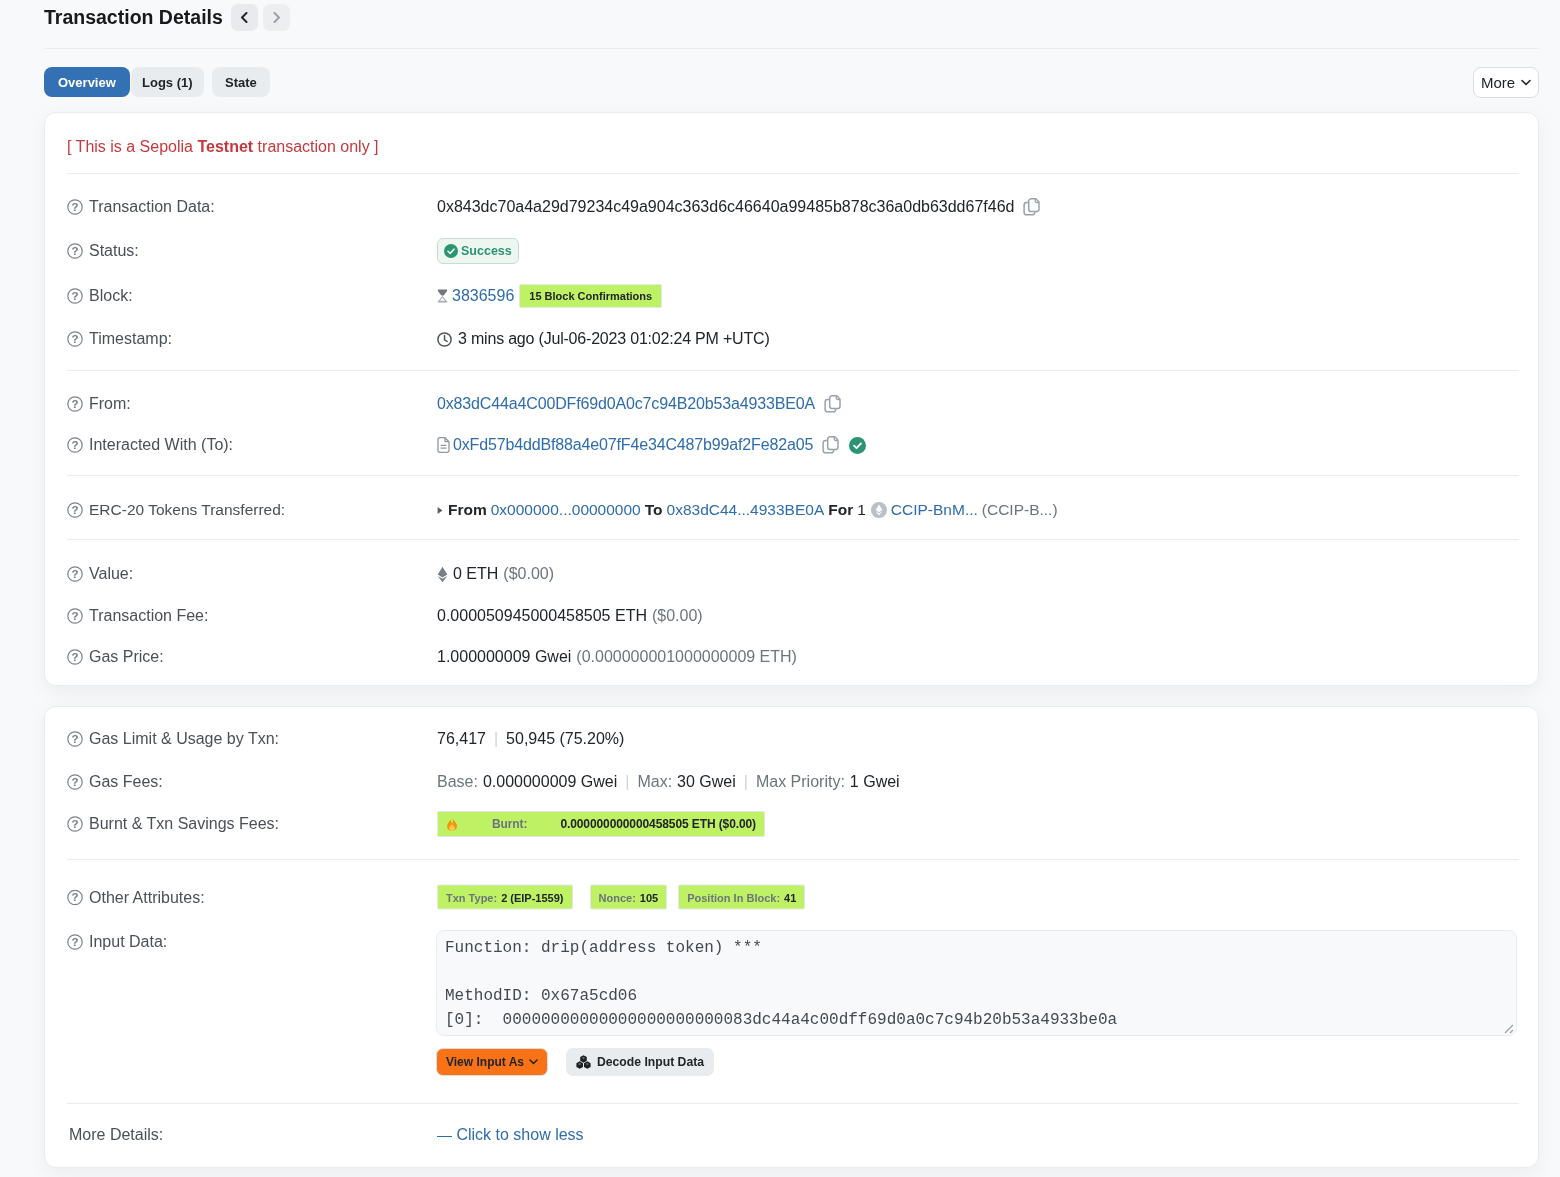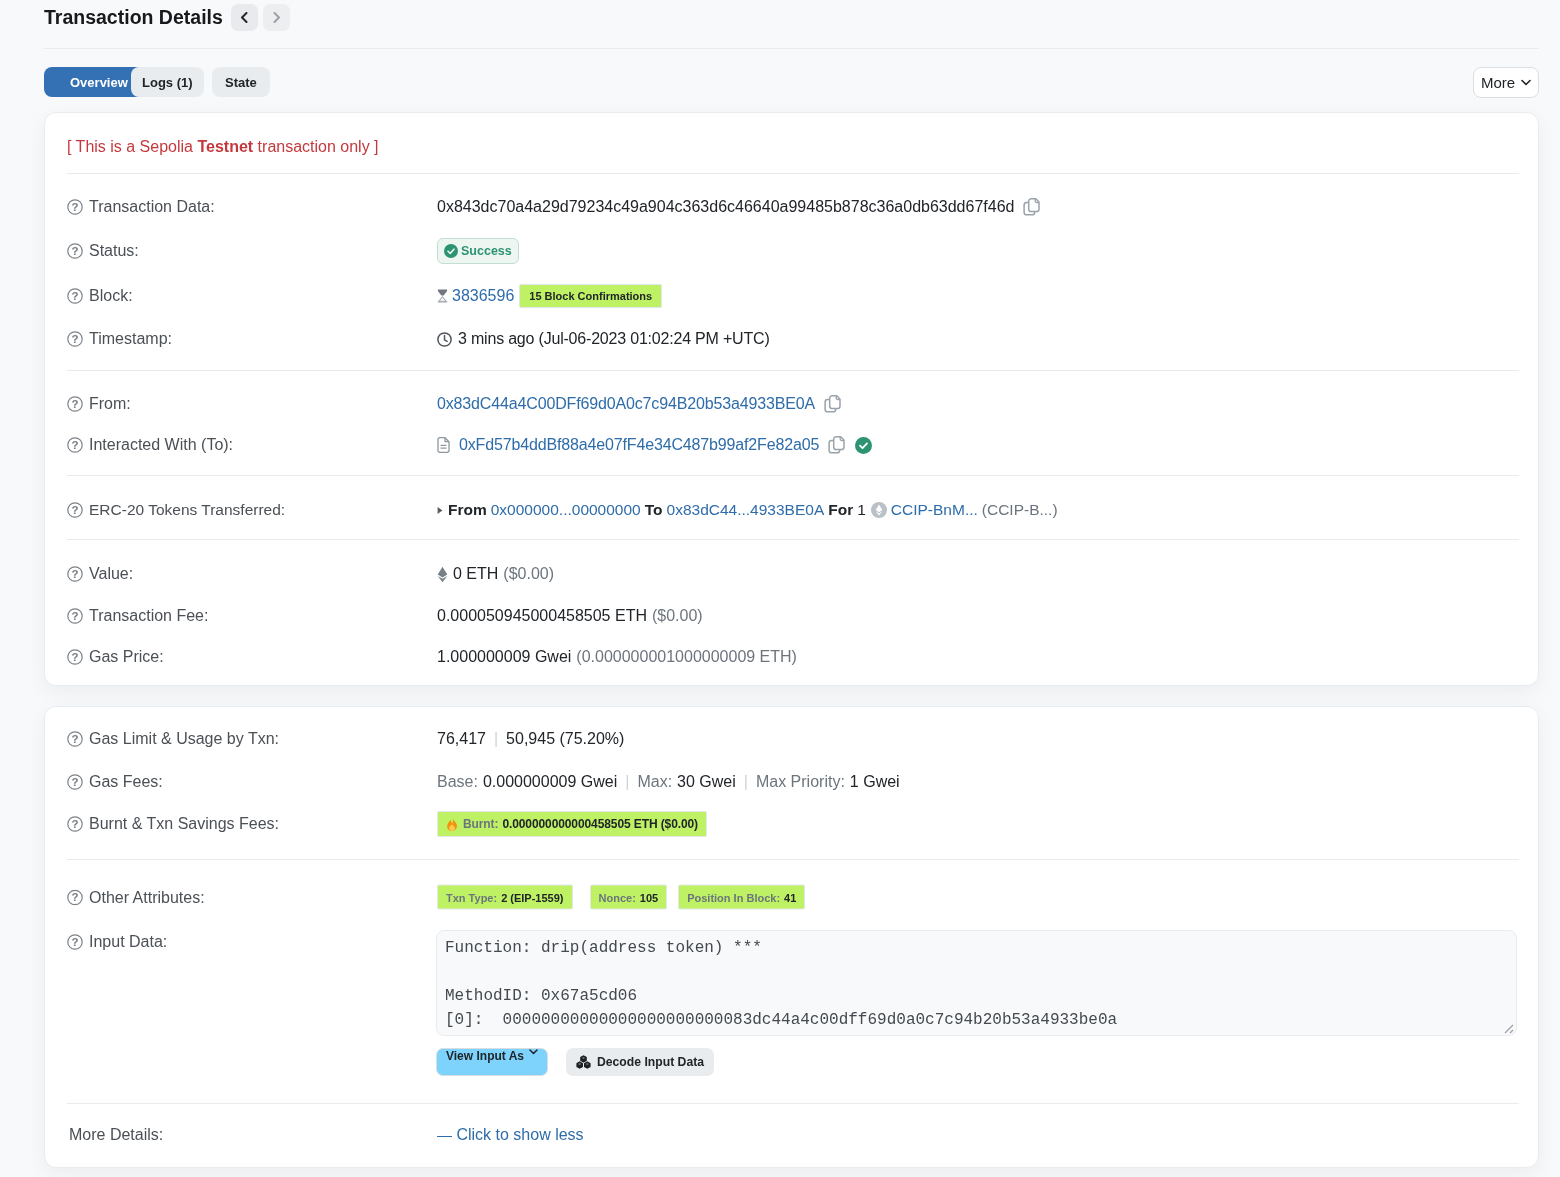--- a/index.html
+++ b/index.html
@@ -2,36 +2,36 @@
 <html><head>
 <meta charset="utf-8">
 <style>
 * { margin:0; padding:0; box-sizing:border-box; }
 html,body { width:1560px; height:1177px; }
 body { background:#f8f9fa; font-family:"Liberation Sans", sans-serif; font-size:16px; color:#212529; position:relative; overflow:hidden; }
 .abs { position:absolute; }
 .title { left:44px; top:6px; font-size:19.5px; font-weight:bold; color:#17191c; }
 .navbtn { width:27px; height:27px; top:4px; border-radius:7px; display:flex; align-items:center; justify-content:center; }
 .hrline { height:1px; background:#e9ecef; }
-.tab { top:67px; height:30px; border-radius:8px; display:flex; align-items:center; padding:0 26px; font-size:13px; font-weight:bold; }
+.tab { top:67px; height:30px; border-radius:8px; display:flex; align-items:center; padding:0 14px; font-size:13px; font-weight:bold; }
 .tab.inactive { background:#e9ecef; color:#212529; }
 .morebtn { left:1473px; top:67px; width:66px; height:31px; background:#fff; border:1px solid #dadfe4; border-radius:8px; display:flex; align-items:center; justify-content:center; gap:6px; font-size:15px; font-weight:normal; color:#212529; }
 .card { background:#fff; border:1px solid #e9ecef; border-radius:12px; box-shadow:0 6px 18px rgba(180,190,200,0.18); left:44px; width:1495px; }
 .row { position:absolute; left:22px; right:21px; display:flex; align-items:center; transform:translateY(-50%); white-space:nowrap; }
 .row .lab { display:flex; align-items:center; gap:6px; color:#4b5056; flex:0 0 370px; }
 .row .val { display:flex; align-items:center; left:392px; }
 .chr { position:absolute; left:22px; width:1452px; height:1px; background:#e9ecef; }
 .lnk { color:#2e6caa; text-decoration:none; }
 .gray { color:#6c757d; }
 .sep { color:#ced4da; margin:0 8px; }
 .b { font-weight:bold; }
 .badge-s { display:flex; align-items:center; gap:3px; height:26px; padding:0 6px; background:#edf6f1; border:1px solid #c3ded2; border-radius:6px; color:#2c9373; font-size:12.5px; font-weight:bold; }
 .chip { display:flex; align-items:center; height:25px; padding:0 8px; background:#bef264; border:1px solid #e2e6ea; border-radius:2px; font-size:11px; font-weight:bold; color:#212529; white-space:nowrap; }
 .chip .cl { color:#6c757d; margin-right:4px; }
-.bchip { font-size:12px; letter-spacing:-0.1px; }
+.bchip { font-size:12px; letter-spacing:-0.1px;gap:29px; }
 .copyic { margin-left:9px; display:flex; }
 </style>
 </head>
 <body>
 <div class="abs title">Transaction Details</div>
 <div class="abs navbtn" style="left:231px;background:#e8eaed;">
   <svg width="11" height="11" viewBox="0 0 11 11">
       <path d="M7.5 1 L3 5.5 L7.5 10" fill="none" stroke="#212529" stroke-width="2" stroke-linecap="round" stroke-linejoin="round"></path>
     </svg>
 </div>
@@ -160,21 +160,21 @@
           <text x="8" y="11.8" font-size="11.5" font-weight="bold" text-anchor="middle" fill="#767d84" font-family="Liberation Sans">?</text>
         </svg>
         <span>Interacted With (To):</span>
       </div>
     <div class="val">
         <svg width="13" height="16" viewBox="0 0 13 16">
           <path d="M1 2.5 A1.8 1.8 0 0 1 2.8 0.7 H8 L12 4.7 V13.5 a1.8 1.8 0 0 1 -1.8 1.8 H2.8 A1.8 1.8 0 0 1 1 13.5 Z" fill="none" stroke="#8f979e" stroke-width="1.3"></path>
           <path d="M8 0.7 V4.7 H12" fill="none" stroke="#8f979e" stroke-width="1.3" stroke-linejoin="round"></path>
           <path d="M3.6 8.4 h5.8 M3.6 11.2 h5.8" stroke="#8f979e" stroke-width="1.3"></path>
         </svg>
-        <a class="lnk" style="margin-left:9px;"><span style="letter-spacing:-0.15px;">0xFd57b4ddBf88a4e07fF4e34C487b99af2Fe82a05</span></a>
+        <a class="lnk" style="margin-left:3px;"><span style="letter-spacing:-0.15px;">0xFd57b4ddBf88a4e07fF4e34C487b99af2Fe82a05</span></a>
         <span class="copyic">
           <svg width="18" height="18" viewBox="0 0 18 18">
             <rect x="1.1" y="4.4" width="10.6" height="12.4" rx="2.6" fill="none" stroke="#9aa2aa" stroke-width="1.5"></rect>
             <path d="M8.3 0.8 h4.1 a1 1 0 0 1 0.7 0.3 l2.6 2.6 a1 1 0 0 1 0.3 0.7 V11 a2.6 2.6 0 0 1 -2.6 2.6 H8.3 A2.6 2.6 0 0 1 5.7 11 V3.4 A2.6 2.6 0 0 1 8.3 0.8 Z" fill="#fff" stroke="#9aa2aa" stroke-width="1.5"></path>
             <path d="M12.2 1 V3 a1.5 1.5 0 0 0 1.5 1.5 h2" fill="none" stroke="#9aa2aa" stroke-width="1.3"></path>
           </svg>
         </span>
         <span style="margin-left:9px;display:flex;">
           <svg width="17" height="17" viewBox="0 0 17 17">
             <circle cx="8.5" cy="8.5" r="8.5" fill="#2c9373"></circle>
@@ -356,21 +356,21 @@
         <span>Input Data:</span>
       </div>
   </div>
 
   <div class="abs" style="left:391px;top:223px;width:1081px;height:106px;background:#f8f9fa;border:1px solid #e9ecef;border-radius:8px;padding:5px 12px 5px 8px;font-family:'Liberation Mono',monospace;font-size:16px;line-height:24px;color:#44494f;overflow:hidden;">Function: drip(address token) ***<br><br>MethodID: 0x67a5cd06<br>[0]:&nbsp;&nbsp;00000000000000000000000083dc44a4c00dff69d0a0c7c94b20b53a4933be0a</div>
 
   <svg class="abs" style="left:1457px;top:315px;" width="12" height="12" viewBox="0 0 12 12">
       <path d="M11 3 L3 11 M11 8 L8 11" stroke="#9aa1a8" stroke-width="1.2" fill="none"></path>
     </svg>
   <div class="abs" style="left:391px;top:341px;height:28px;display:flex;align-items:center;gap:18px;">
-    <div style="display:flex;align-items:flex-start;gap:5px;height:28px;padding:0 9px;background:#7dd3fc;border:1px solid #d8dde2;border-radius:7px;font-size:12px;font-weight:600;color:#212529;">View Input As
+    <div style="display:flex;align-items:center;gap:5px;height:28px;padding:0 9px;background:#f97316;border:1px solid #d8dde2;border-radius:7px;font-size:12px;font-weight:600;color:#212529;">View Input As
       <svg width="9" height="6" viewBox="0 0 9 6">
           <path d="M1 1 L4.5 4.5 L8 1" fill="none" stroke="#212529" stroke-width="1.5" stroke-linecap="round" stroke-linejoin="round"></path>
         </svg>
     </div>
     <div style="display:flex;align-items:center;gap:6px;height:28px;padding:0 10px;background:#e9ecef;border-radius:7px;font-size:12.2px;font-weight:600;color:#212529;"><svg width="15" height="14" viewBox="0 0 15 14">
           <path d="M7.5 0.2 L10.8 2.1 V5.8 L7.5 7.7 L4.2 5.8 V2.1 Z" fill="#1c1f23"></path>
           <path d="M3.7 6.3 L7 8.2 V11.9 L3.7 13.8 L0.4 11.9 V8.2 Z" fill="#1c1f23"></path>
           <path d="M11.3 6.3 L14.6 8.2 V11.9 L11.3 13.8 L8 11.9 V8.2 Z" fill="#1c1f23"></path>
           <path d="M7.5 2 L9.2 3 L7.5 4 L5.8 3 Z M3.7 8.1 L5.4 9.1 L3.7 10.1 L2 9.1 Z M11.3 8.1 L13 9.1 L11.3 10.1 L9.6 9.1 Z" fill="#6f767d"></path>
         </svg> Decode Input Data</div>

